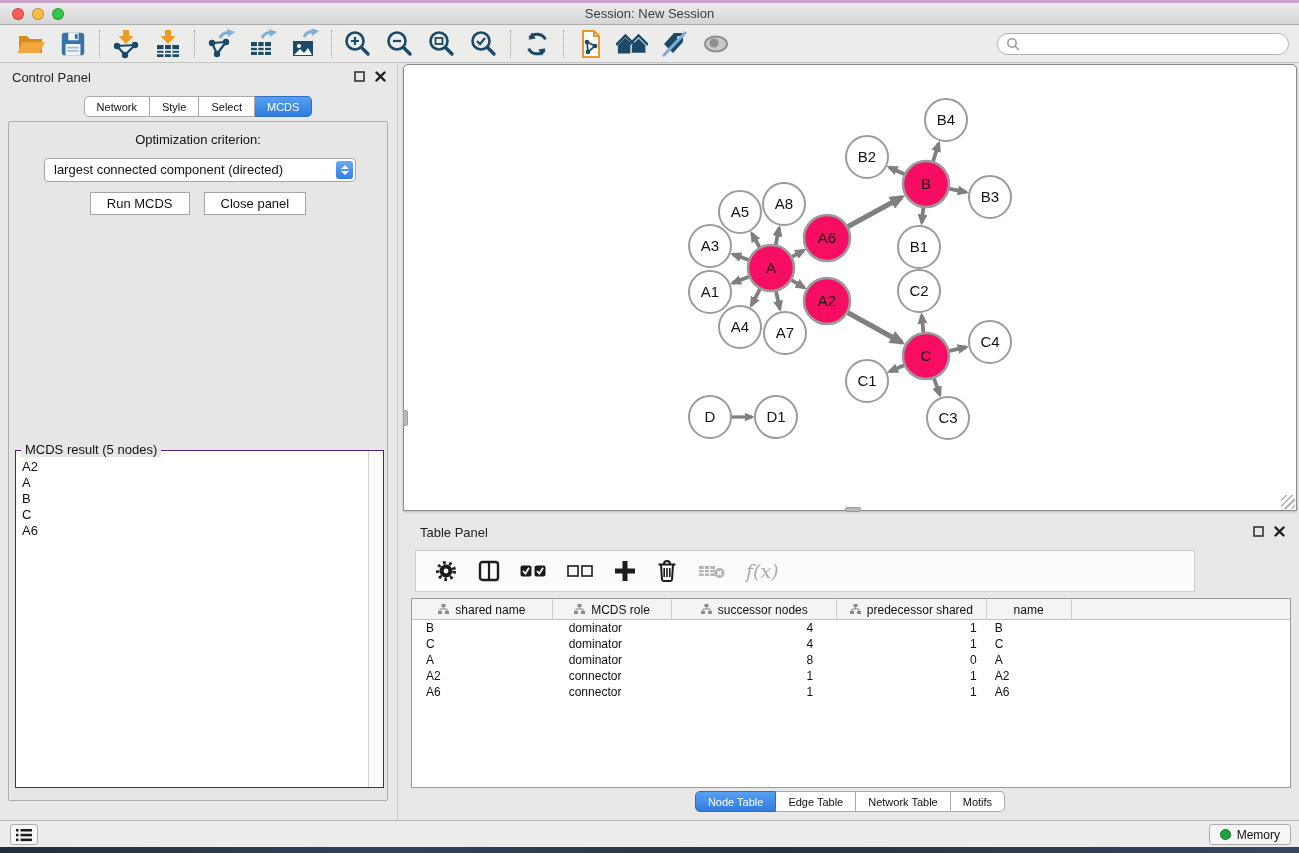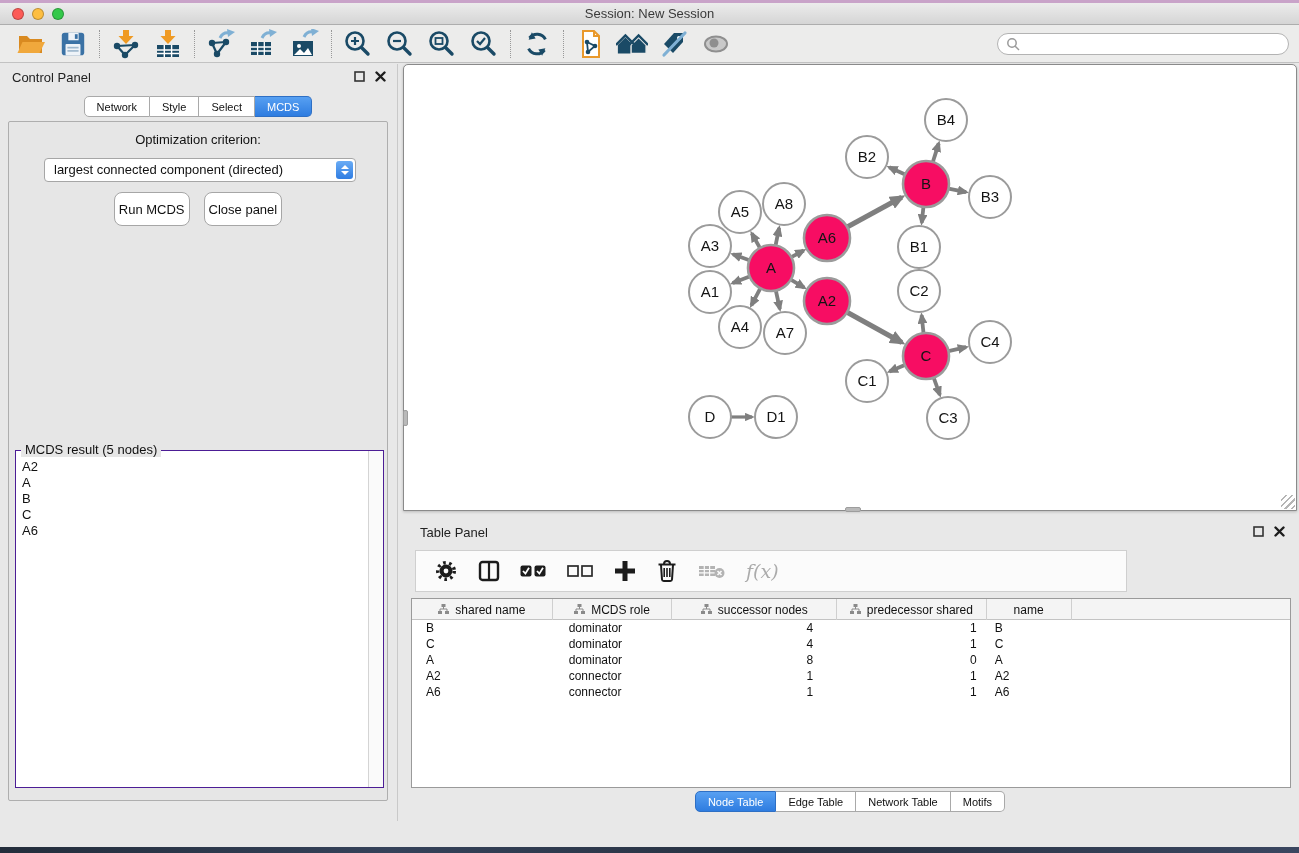--- a/index.html
+++ b/index.html
@@ -52,21 +52,21 @@
   .opt-label { text-align:center; margin-top:10px; font-size:13px; color:#111; }
   .combo { position:absolute; left:35px; top:36px; width:312px; height:24px; background:#fff;
            border:1px solid #a6a6a6; border-radius:4px; font-size:13px; color:#111;
            line-height:22px; padding-left:9px; cursor:pointer; }
   .combo-stepper { position:absolute; right:2px; top:2px; width:17px; height:18px; border-radius:3px;
                    background:linear-gradient(#6aacf5,#2f7de2); display:flex; flex-direction:column;
                    align-items:center; justify-content:center; gap:2px; }
   .chev-up { width:0; height:0; border-left:4px solid transparent; border-right:4px solid transparent; border-bottom:4px solid #fff; }
   .chev-dn { width:0; height:0; border-left:4px solid transparent; border-right:4px solid transparent; border-top:4px solid #fff; }
   .btn-row { position:absolute; left:0; top:70px; width:100%; display:flex; justify-content:center; gap:14px; }
-  .push-btn { background:#fff; border:1px solid #a6a6a6; border-radius:8px; height:34px; padding:0 4px;
+  .push-btn { background:#fff; border:1px solid #a6a6a6; border-radius:0; height:23px; padding:0 16px;
               font-size:13px; color:#111; cursor:pointer; font-family:inherit; }
 
   .result-group { position:absolute; left:6px; top:328px; width:369px; height:338px;
                   border:1px solid #4c1d95; background:#fff; }
   .result-legend { position:absolute; top:-9px; left:5px; background:#e6e6e6; padding:0 4px;
                    font-size:13px; color:#111; }
   .result-list { position:absolute; left:0; top:0; bottom:0; right:15px; padding:8px 0 0 6px; overflow:hidden; }
   .result-item { font-size:13px; color:#111; line-height:16px; }
   .result-scroll { position:absolute; right:0; top:0; bottom:0; width:15px; background:#fafafa; border-left:1px solid #d4d4d4; }
 
@@ -85,21 +85,21 @@
   .resize-grip { position:absolute; right:1px; bottom:1px; width:14px; height:14px;
                  background:repeating-linear-gradient(135deg, transparent 0 3px, #b5b5b5 3px 4.5px); }
   .nub-v { position:absolute; left:-1px; top:345px; width:5px; height:16px; background:#b9b9b9; border:1px solid #9d9d9d; border-radius:2px; }
   .nub-h { position:absolute; left:441px; bottom:-2px; width:16px; height:5px; background:#b9b9b9; border:1px solid #9d9d9d; border-radius:2px; }
 
   
   .table-panel { position:absolute; left:0; top:452px; width:894px; height:300px; }
   .tp-head { position:relative; height:28px; }
   .tp-head .panel-title { position:absolute; left:17px; top:9px; font-size:13px; color:#222; }
   .tp-head .head-icons { position:absolute; right:12px; top:10px; display:flex; gap:10px; align-items:center; }
-  .tp-toolbar { position:absolute; left:12px; top:34px; width:712px; height:42px; background:#fbfbfb;
+  .tp-toolbar { position:absolute; left:12px; top:34px; width:780px; height:42px; background:#fbfbfb;
                 border:1px solid #cfcfcf; display:flex; align-items:center; gap:20px; padding-left:18px; }
   .tp-toolbar .ticon { display:flex; align-items:center; justify-content:center; cursor:pointer; }
   .fx { font-family:"DejaVu Serif","Liberation Serif",serif; font-style:italic; font-size:19px; color:#ababab; }
 
   .data-table { position:absolute; left:8px; top:82px; width:880px; height:190px; background:#fff;
                 border:1px solid #9a9a9a; overflow:hidden; }
   .thead { display:flex; height:21px; background:#f4f4f4; border-bottom:1px solid #c3c3c3; }
   .th { display:flex; align-items:center; justify-content:center; gap:6px; font-size:12px; color:#111;
         border-right:1px solid #cfcfcf; height:21px; }
   .th:last-child { border-right:none; }
@@ -626,13 +626,29 @@
               <div class="tab active">Node Table</div>
               <div class="tab">Edge Table</div>
               <div class="tab">Network Table</div>
               <div class="tab">Motifs</div>
             </div>
         </div>
       </div>
     </div>
   </div>
 
+  <div class="status-bar">
+    <div class="list-btn">
+      <svg width="16" height="14" viewBox="0 0 16 14">
+        <rect x="0" y="1" width="2.5" height="2.5" fill="#1c1c1c"></rect>
+          <rect x="4.5" y="1" width="11.5" height="2.5" fill="#1c1c1c"></rect>
+        <rect x="0" y="5.8" width="2.5" height="2.5" fill="#1c1c1c"></rect>
+          <rect x="4.5" y="5.8" width="11.5" height="2.5" fill="#1c1c1c"></rect>
+        <rect x="0" y="10.6" width="2.5" height="2.5" fill="#1c1c1c"></rect>
+          <rect x="4.5" y="10.6" width="11.5" height="2.5" fill="#1c1c1c"></rect>
+      </svg>
+    </div>
+    <div class="mem-btn">
+      <span class="mem-dot"></span>
+      <span class="mem-label">Memory</span>
+    </div>
+  </div>
 </div>
 
 </body></html>

